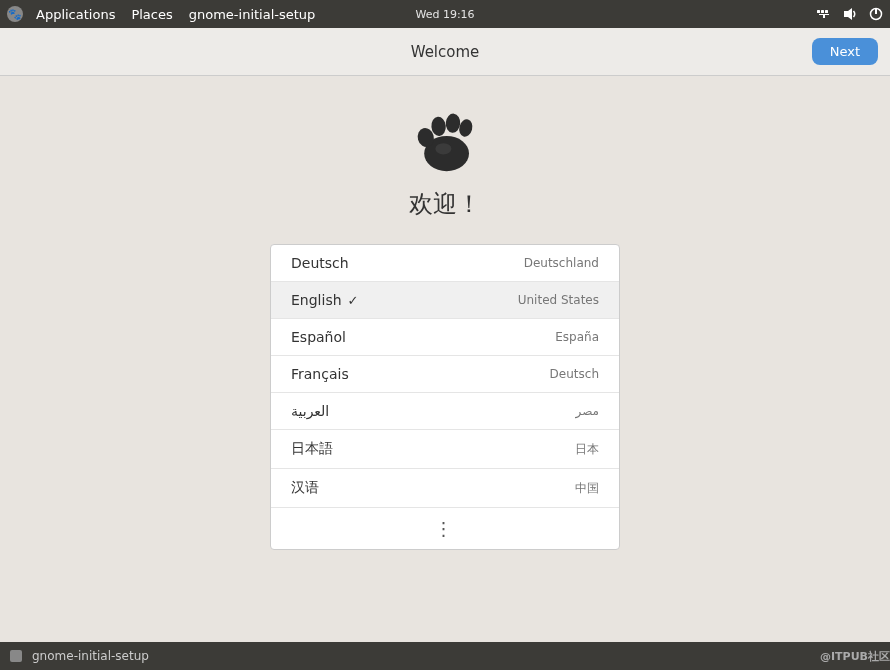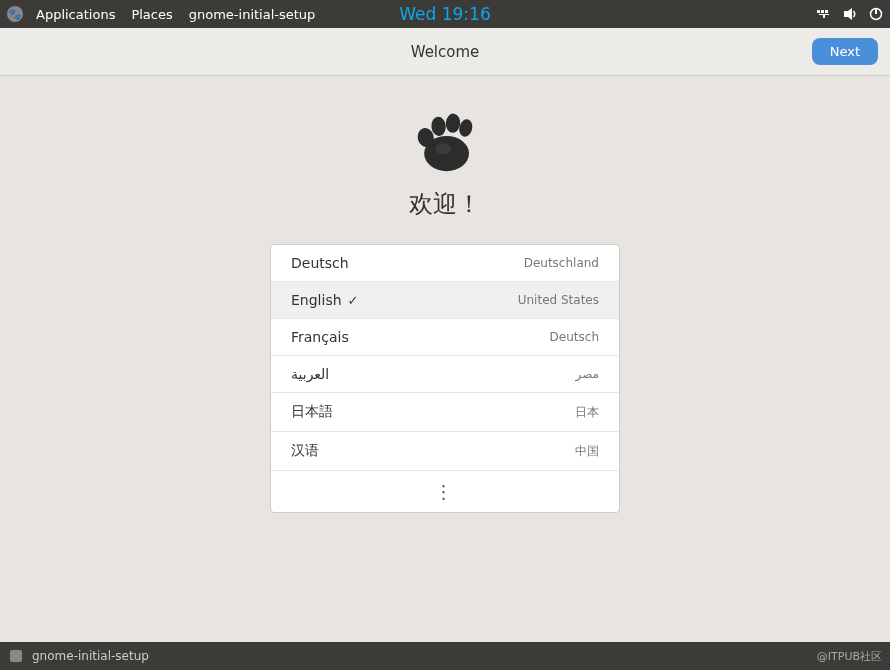--- a/index.html
+++ b/index.html
@@ -37,22 +37,22 @@
       margin-right: 2px;
     }
     #topbar-left span {
       cursor: pointer;
       padding: 2px 6px;
     }
     #topbar-center {
       position: absolute;
       left: 50%;
       transform: translateX(-50%);
-      font-size: 17px;
-      color: #0ea5e9;
+      font-size: 11px;
+      color: #e5e5e5;
     }
     #topbar-right {
       display: flex;
       align-items: center;
       gap: 10px;
     }
 
     
     #header {
       width: 100%;
@@ -165,23 +165,24 @@
       bottom: 0;
       display: flex;
       align-items: center;
       padding: 0 8px;
       color: #ccc;
       font-size: 12px;
       gap: 8px;
     }
     #bottombar-right {
       position: absolute;
-      right: 8px;
+      right: 0;
       color: #aaa;
       font-size: 11px;
+      font-weight: bold;
     }
   </style>
 </head>
 <body>
 
 <div id="topbar">
   <div id="topbar-left">
     <svg class="apple-icon" viewBox="0 0 18 18" fill="white">
       <circle cx="9" cy="9" r="8" fill="#888"></circle>
       <text x="9" y="13" text-anchor="middle" font-size="11" fill="white">🐾</text>
@@ -248,20 +249,26 @@
       </div>
       <div class="lang-row selected">
         <div class="lang-left">
           <span>English</span>
           <span class="lang-check"> ✓</span>
         </div>
         <div class="lang-right">United States</div>
       </div>
       <div class="lang-row">
         <div class="lang-left">
+          <span>Español</span>
+        </div>
+        <div class="lang-right">España</div>
+      </div>
+      <div class="lang-row">
+        <div class="lang-left">
           <span>Français</span>
         </div>
         <div class="lang-right">Deutsch</div>
       </div>
       <div class="lang-row">
         <div class="lang-left">
           <span>العربية</span>
         </div>
         <div class="lang-right">مصر</div>
       </div>

